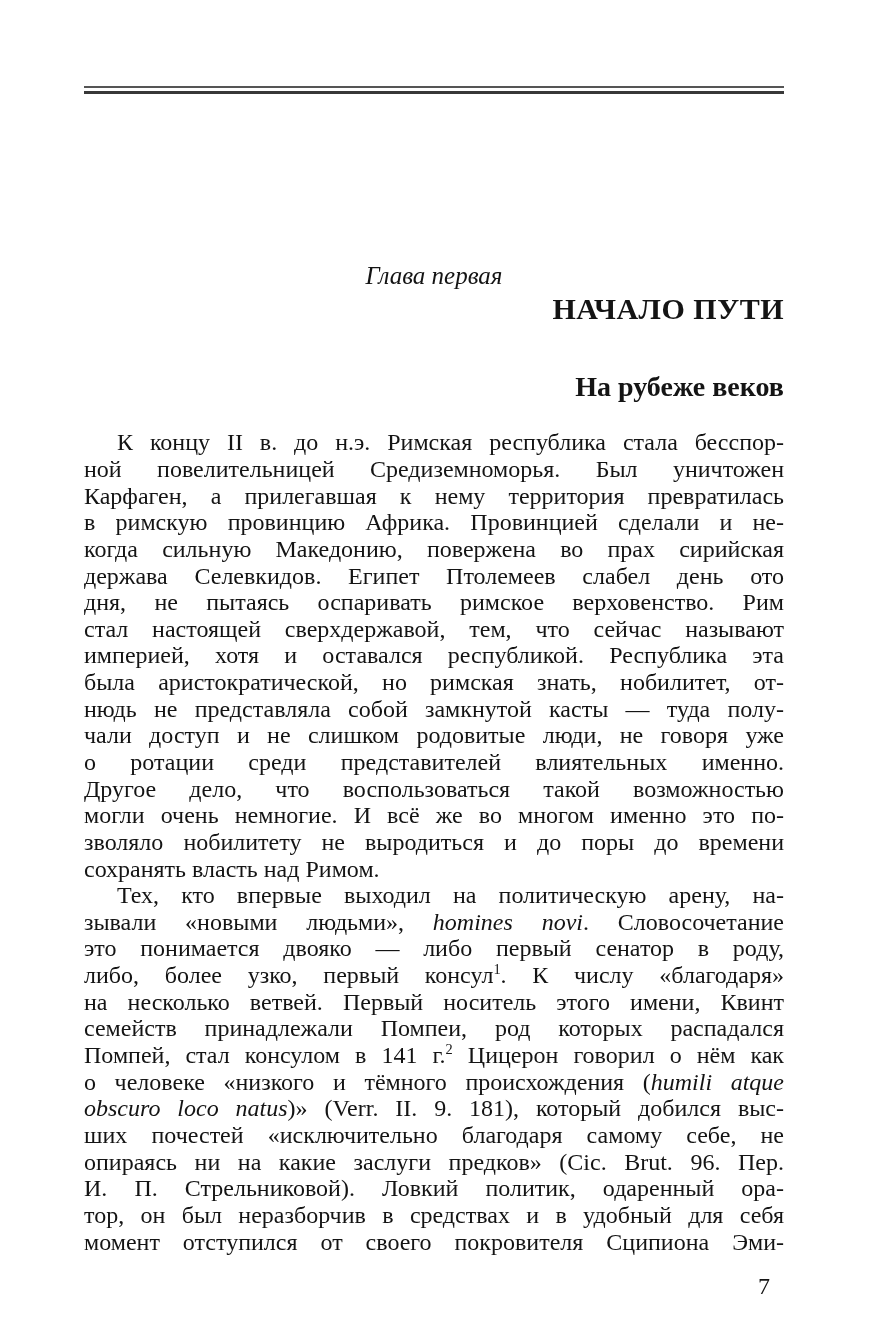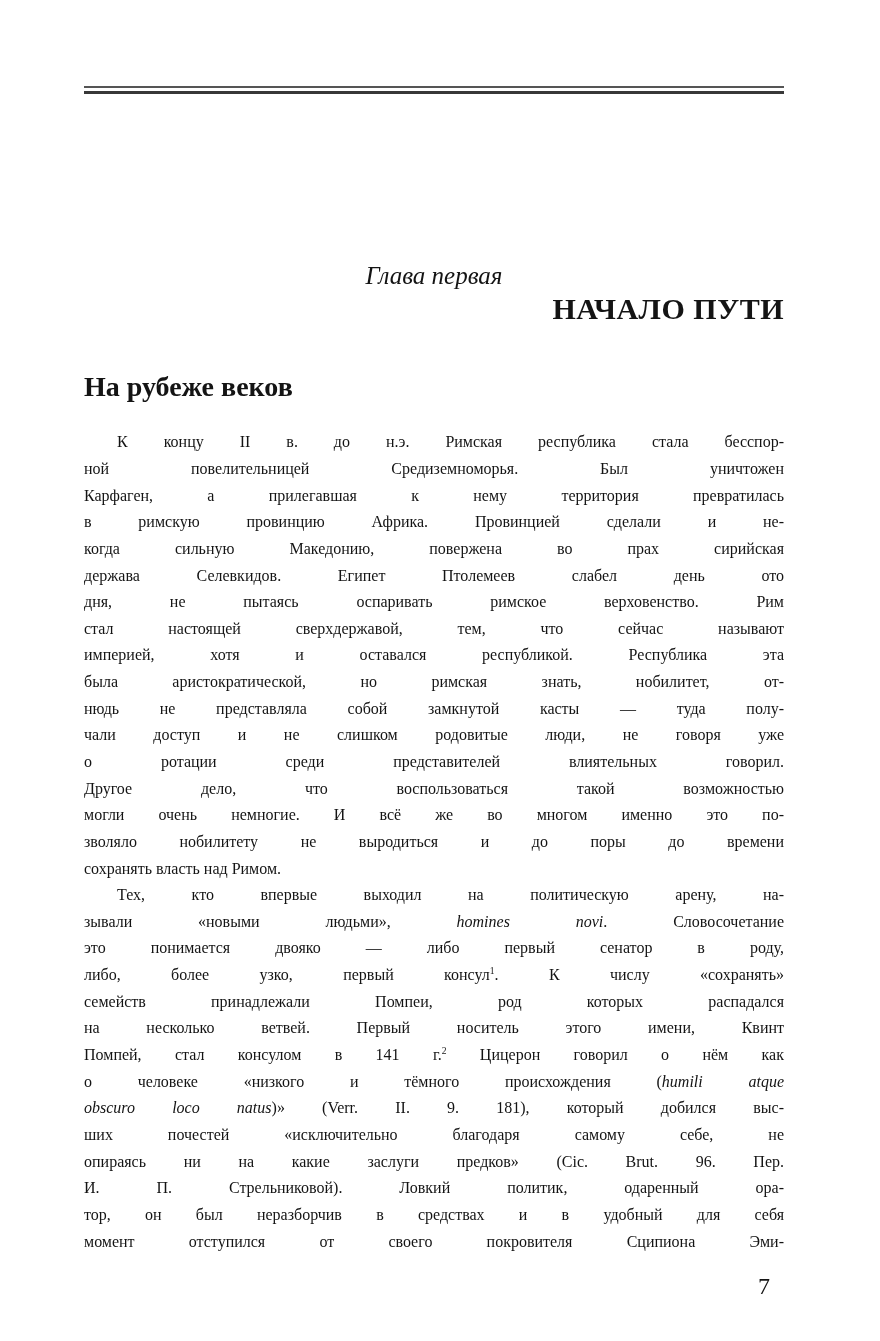--- a/index.html
+++ b/index.html
@@ -39,25 +39,25 @@
     font-weight: bold;
     line-height: 1.1;
     text-align: right;
     letter-spacing: 0.5px;
   }
   .section-title {
     margin-top: 47px;
     font-size: 28px;
     font-weight: bold;
     line-height: 1.1;
-    text-align: left;
+    text-align: right;
   }
   .body-text {
     margin-top: 27px;
-    font-size: 16px;
+    font-size: 24px;
   }
   .line {
     line-height: 26.65px;
     height: 26.65px;
     text-align: justify;
     text-align-last: justify;
     white-space: normal;
   }
   .line.indent {
     text-indent: 33px;
@@ -98,31 +98,31 @@
         <div class="line"><span>Карфаген, а прилегавшая к нему территория превратилась</span></div>
         <div class="line"><span>в римскую провинцию Африка. Провинцией сделали и не-</span></div>
         <div class="line"><span>когда сильную Македонию, повержена во прах сирийская</span></div>
         <div class="line"><span>держава Селевкидов. Египет Птолемеев слабел день ото</span></div>
         <div class="line"><span>дня, не пытаясь оспаривать римское верховенство. Рим</span></div>
         <div class="line"><span>стал настоящей сверхдержавой, тем, что сейчас называют</span></div>
         <div class="line"><span>империей, хотя и оставался республикой. Республика эта</span></div>
         <div class="line"><span>была аристократической, но римская знать, нобилитет, от-</span></div>
         <div class="line"><span>нюдь не представляла собой замкнутой касты — туда полу-</span></div>
         <div class="line"><span>чали доступ и не слишком родовитые люди, не говоря уже</span></div>
-        <div class="line"><span>о ротации среди представителей влиятельных говорил.</span></div>
+        <div class="line"><span>о ротации среди представителей влиятельных именно.</span></div>
         <div class="line"><span>Другое дело, что воспользоваться такой возможностью</span></div>
         <div class="line"><span>могли очень немногие. И всё же во многом именно это по-</span></div>
         <div class="line"><span>зволяло нобилитету не выродиться и до поры до времени</span></div>
         <div class="line no-just"><span>сохранять власть над Римом.</span></div>
         <div class="line indent"><span>Тех, кто впервые выходил на политическую арену, на-</span></div>
         <div class="line"><span>зывали «новыми людьми», </span><span class="it">homines novi</span><span>. Словосочетание</span></div>
         <div class="line"><span>это понимается двояко — либо первый сенатор в роду,</span></div>
-        <div class="line"><span>либо, более узко, первый консул</span><sup>1</sup><span>. К числу «сохранять»</span></div>
+        <div class="line"><span>либо, более узко, первый консул</span><sup>1</sup><span>. К числу «благодаря»</span></div>
+        <div class="line"><span>на несколько ветвей. Первый носитель этого имени, Квинт</span></div>
         <div class="line"><span>семейств принадлежали Помпеи, род которых распадался</span></div>
-        <div class="line"><span>на несколько ветвей. Первый носитель этого имени, Квинт</span></div>
         <div class="line"><span>Помпей, стал консулом в 141 г.</span><sup>2</sup><span> Цицерон говорил о нём как</span></div>
         <div class="line"><span>о человеке «низкого и тёмного происхождения (</span><span class="it">humili atque</span></div>
         <div class="line"><span class="it">obscuro loco natus</span><span>)» (Verr. II. 9. 181), который добился выс-</span></div>
         <div class="line"><span>ших почестей «исключительно благодаря самому себе, не</span></div>
         <div class="line"><span>опираясь ни на какие заслуги предков» (Cic. Brut. 96. Пер.</span></div>
         <div class="line"><span>И. П. Стрельниковой). Ловкий политик, одаренный ора-</span></div>
         <div class="line"><span>тор, он был неразборчив в средствах и в удобный для себя</span></div>
         <div class="line"><span>момент отступился от своего покровителя Сципиона Эми-</span></div>
       </div>
     <div class="pagenum">7</div>

